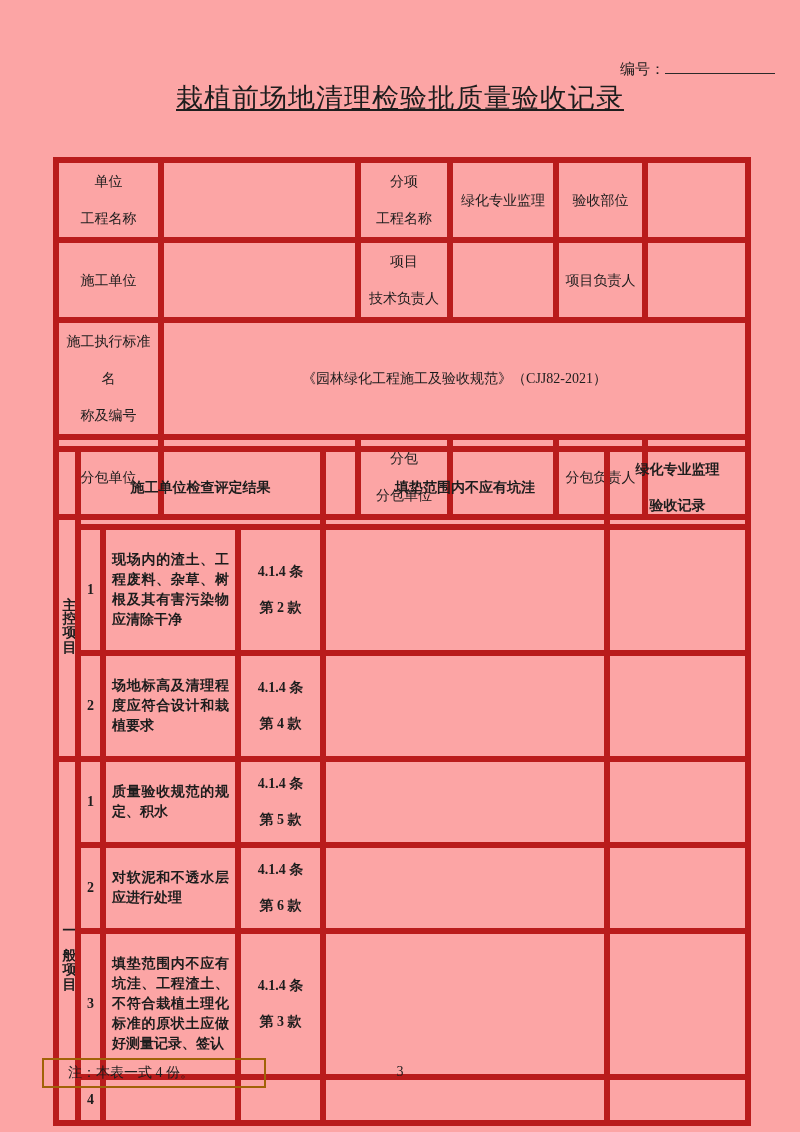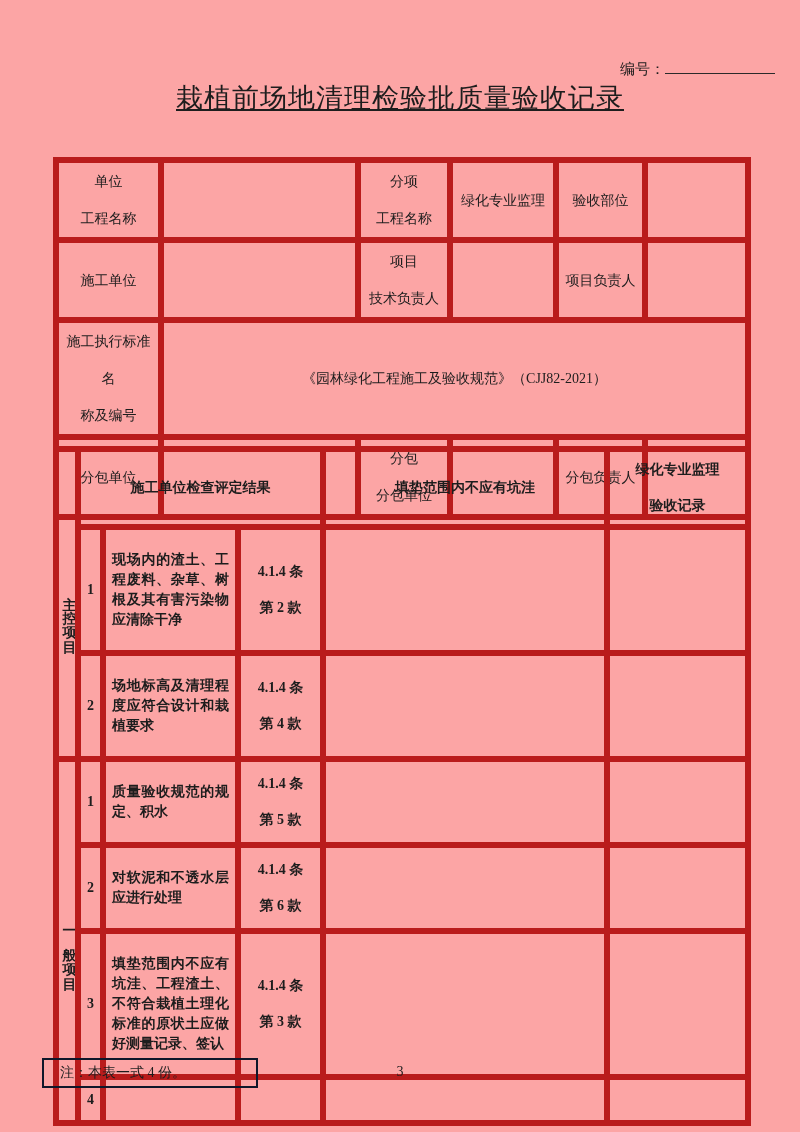--- a/index.html
+++ b/index.html
@@ -90,24 +90,24 @@
     font-size: 14px;
   }
 
   
   .note-box {
     position: absolute;
     top: 1058px;
     left: 42px;
     width: 196px;
     height: 26px;
-    border: 2px solid #0f172a;
+    border: 2px solid #a16207;
     font-size: 14px;
     line-height: 26px;
-    padding-left: 16px;
+    padding-left: 24px;
     white-space: nowrap;
   }
   .page-num {
     position: absolute;
     top: 1064px;
     left: 0;
     width: 100%;
     text-align: center;
     font-size: 14px;
   }

